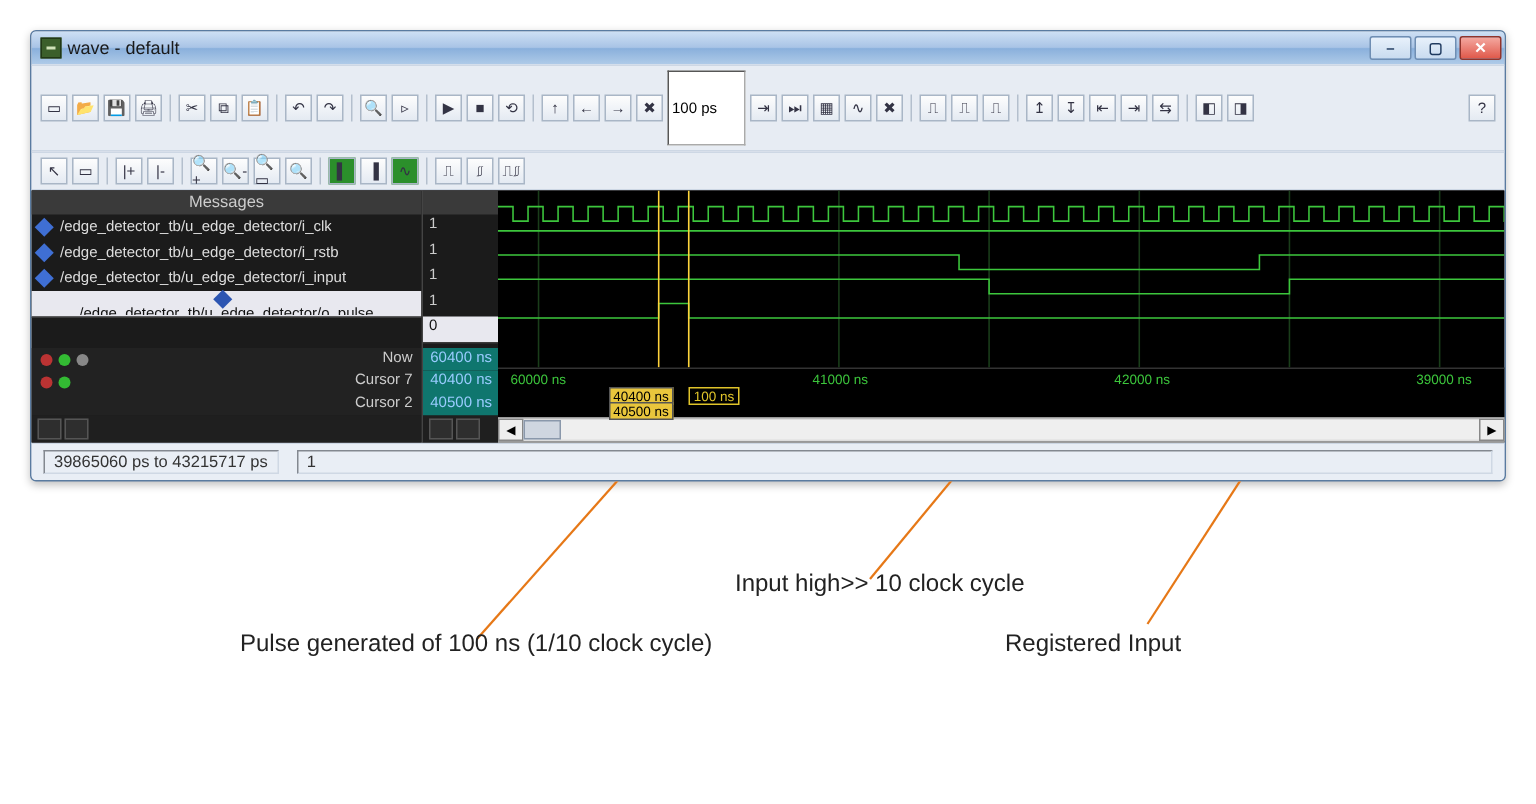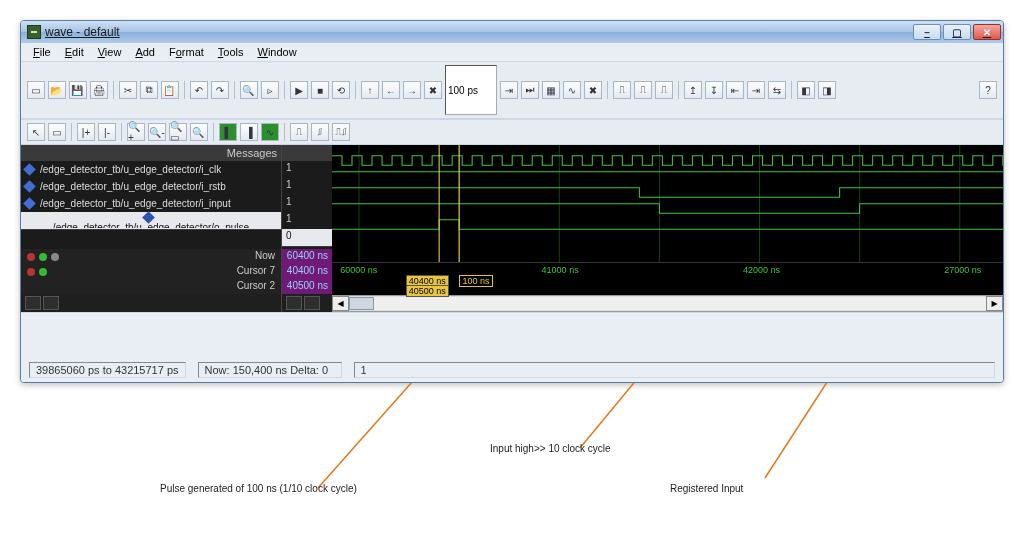--- a/index.html
+++ b/index.html
@@ -20,21 +20,20 @@
     background: #eef3f9;
   }
   .titlebar {
     height: 22px;
     background: linear-gradient(#cee0f4, #a9c4e6 48%, #8ab0dc 52%, #afcbe8);
     display: flex;
     align-items: center;
     padding: 0 2px 0 6px;
     font-size: 12px;
     color: #1a1a1a;
-    text-decoration: underline;
   }
   .titlebar .icon-sm {
     width: 14px; height: 14px;
     background: #3b5f2b;
     border: 1px solid #223816;
     margin-right: 4px;
     box-sizing: border-box;
     position: relative;
   }
   .titlebar .icon-sm::after {
@@ -100,21 +99,21 @@
   .signal-panel {
     width: 260px;
     background:#1b1b1b;
     color:#ddd;
     display:flex;
     flex-direction:column;
   }
   .panel-head {
     background:#3a3a3a;
     padding:2px 4px;
-    text-align:right;
+    text-align:center;
     color:#ccc;
   }
   .sigrow {
     display:flex;
     align-items:center;
     padding:1px 4px;
     height:15px;
   }
   .sigrow.sel { background:#e8e8ef; color:#111;flex-direction:column; }
   .sigdiamond {
@@ -142,21 +141,21 @@
   .value-panel {
     width: 50px;
     background:#1b1b1b;
     color:#ccc;
     display:flex;
     flex-direction:column;
     border-left:1px solid #444;
   }
   .valrow { font-size:10px; padding:1px 4px; height:15px; }
   .value-panel .panel-head { text-align:left; }
-  .value-panel .nowv { background:#701a75; color:#9cf; font-size:10px; padding:1px 4px; text-align:right; height:13px;}
+  .value-panel .nowv { background:#0f766e; color:#9cf; font-size:10px; padding:1px 4px; text-align:right; height:13px;}
   
   .wave-panel {
     flex:1;
     background:#000;
     position:relative;
     display:flex;
     flex-direction:column;
   }
   .wave-body {
     flex:1;
@@ -199,29 +198,29 @@
   .hscroll .track { flex:1; background:#efefef; height:13px; position:relative;}
   .hscroll .thumb { position:absolute; left:0; width:25px; height:13px; background:#cfd6e0; border:1px solid #8a98ab; box-sizing:border-box;}
   .status {
     display:flex;
     gap:12px;
     padding:4px 8px;
     background:#e9eef5;
     border-top:1px solid #cdd7e4;
     color:#333;
   }
-  .status .cell { border:1px inset #cfd8e4; padding:1px 6px; min-width:130px;margin-top:45px;}
+  .status .cell { border:1px inset #cfd8e4; padding:1px 6px; min-width:130px;}
   
   .anno-layer {
     position:relative;
     height:140px;
   }
   .anno-text {
     position:absolute;
-    font-size:10px;
+    font-size:16px;
     color:#222;
     white-space:nowrap;
   }
   svg.arrows {
     position:absolute;
     left:0; top:0;
     width:1024px; height:160px;
     pointer-events:none;
   }
   .arrows line { stroke:#e67817; stroke-width:1.5;}
@@ -241,29 +240,20 @@
 <div class="win">
   <div class="titlebar">
     <span class="icon-sm"></span>
     <span>wave - default</span>
     <span class="sp"></span>
     <span class="winbtn">–</span>
     <span class="winbtn">▢</span>
     <span class="winbtn close">✕</span>
   </div>
 
-  <div class="menubar">
-    <span><u>F</u>ile</span>
-    <span><u>E</u>dit</span>
-    <span><u>V</u>iew</span>
-    <span><u>A</u>dd</span>
-    <span>F<u>o</u>rmat</span>
-    <span><u>T</u>ools</span>
-    <span><u>W</u>indow</span>
-  </div>
 
   <div class="toolbar">
     <span class="tbtn">▭</span>
     <span class="tbtn">📂</span>
     <span class="tbtn">💾</span>
     <span class="tbtn">🖨</span>
     <span class="tsep"></span>
     <span class="tbtn">✂</span>
     <span class="tbtn">⧉</span>
     <span class="tbtn">📋</span>
@@ -413,38 +403,37 @@
           <g class="cursors">
               <line class="cursor-line" x1="102.17845419277828" x2="102.17845419277828" y1="0" y2="110"></line>
               <line class="cursor-line" x1="121.27723067740973" x2="121.27723067740973" y1="0" y2="110"></line>
             </g>
         </svg>
       </div>
       <div class="wave-ruler">
         <div class="tick" style="left:4%">60000 ns</div>
         <div class="tick" style="left:34%">41000 ns</div>
         <div class="tick" style="left:64%">42000 ns</div>
-        <div class="tick" style="left:94%">27000 ns</div>
+        <div class="tick" style="left:94%">39000 ns</div>
         <div class="ruler-bubble" style="left:11%; top:12px;">40400 ns</div>
         <div class="ruler-bubble" style="left:19%; top:12px; background:#000;color:#e0c42a;border-color:#e0c42a;">100 ns</div>
         <div class="ruler-bubble" style="left:11%; top:22px;">40500 ns</div>
       </div>
       <div class="hscroll">
         <span class="arrow">◀</span>
         <span class="track">
             <span class="thumb"></span>
           </span>
         <span class="arrow">▶</span>
       </div>
     </div>
   </div>
 
   <div class="status">
     <span class="cell">39865060 ps to 43215717 ps</span>
-    <span class="cell">Now: 150,400 ns   Delta: 0</span>
     <span class="cell" style="flex:1">1</span>
   </div>
 </div>
 
 <div class="anno-layer">
   <svg class="arrows">
 
     <line x1="298" y1="105" x2="440" y2="-55"></line>
     <polygon points="440,-55 432,-44 444,-46"></polygon>
 

